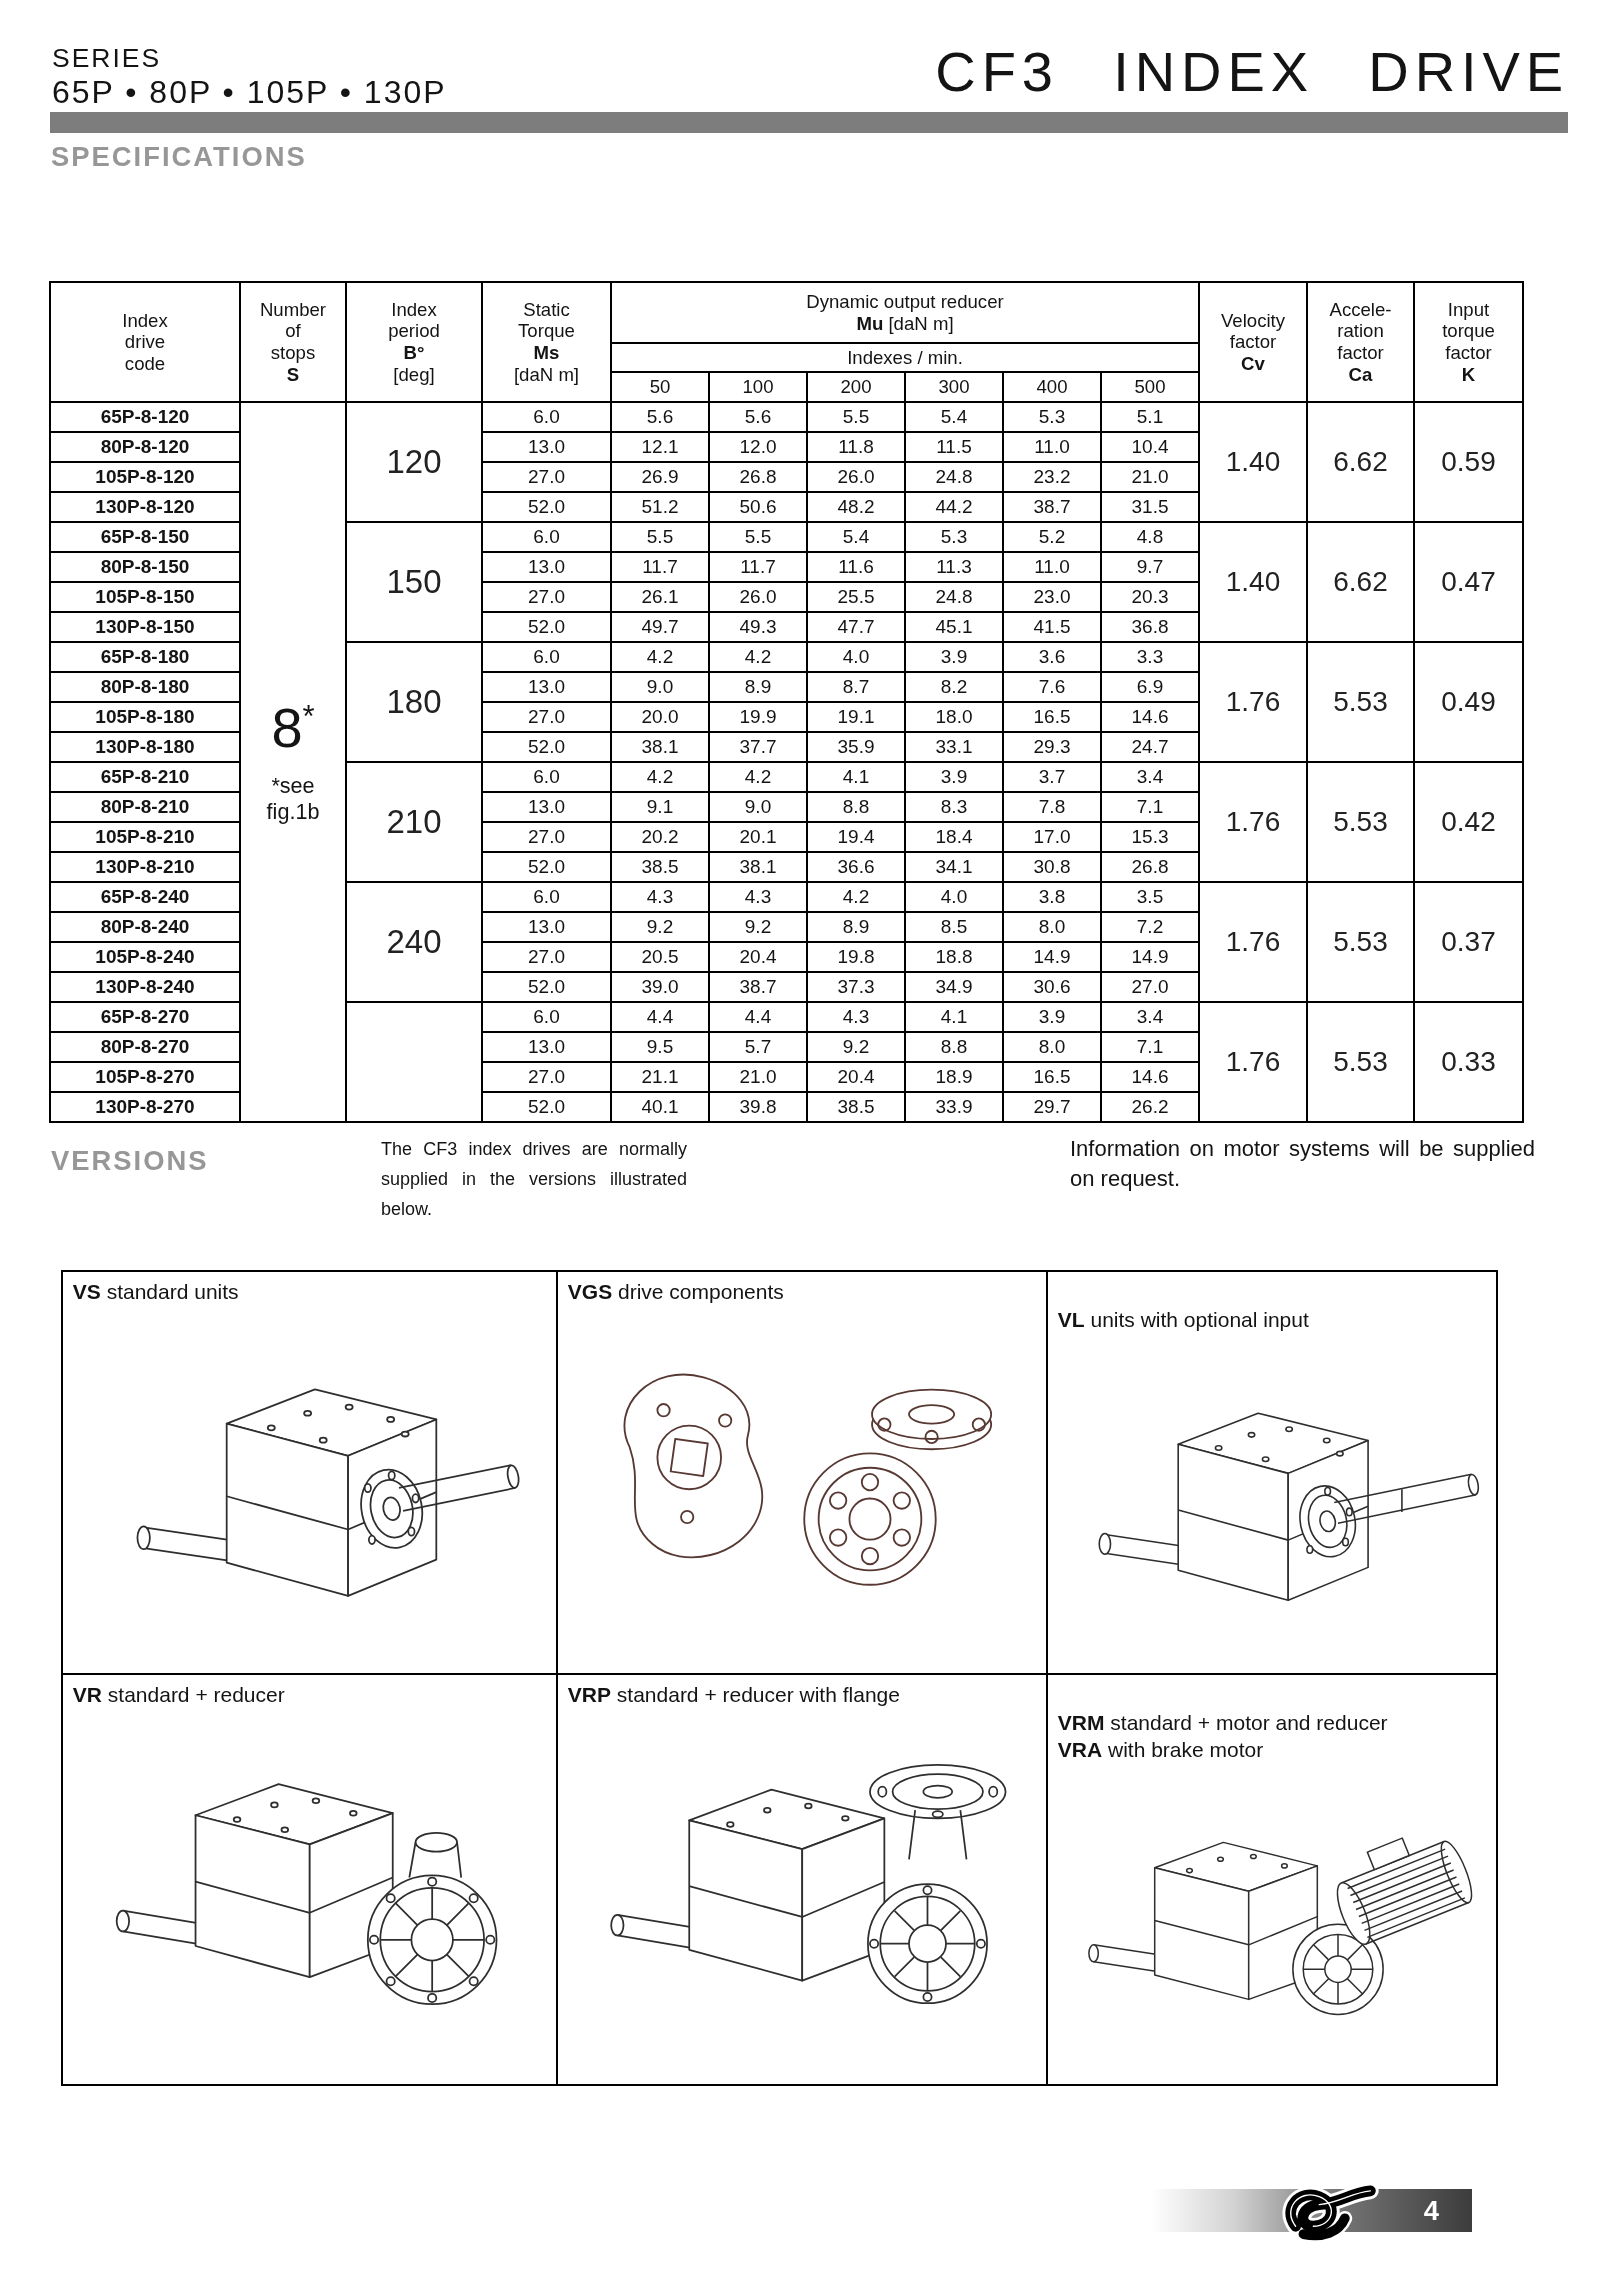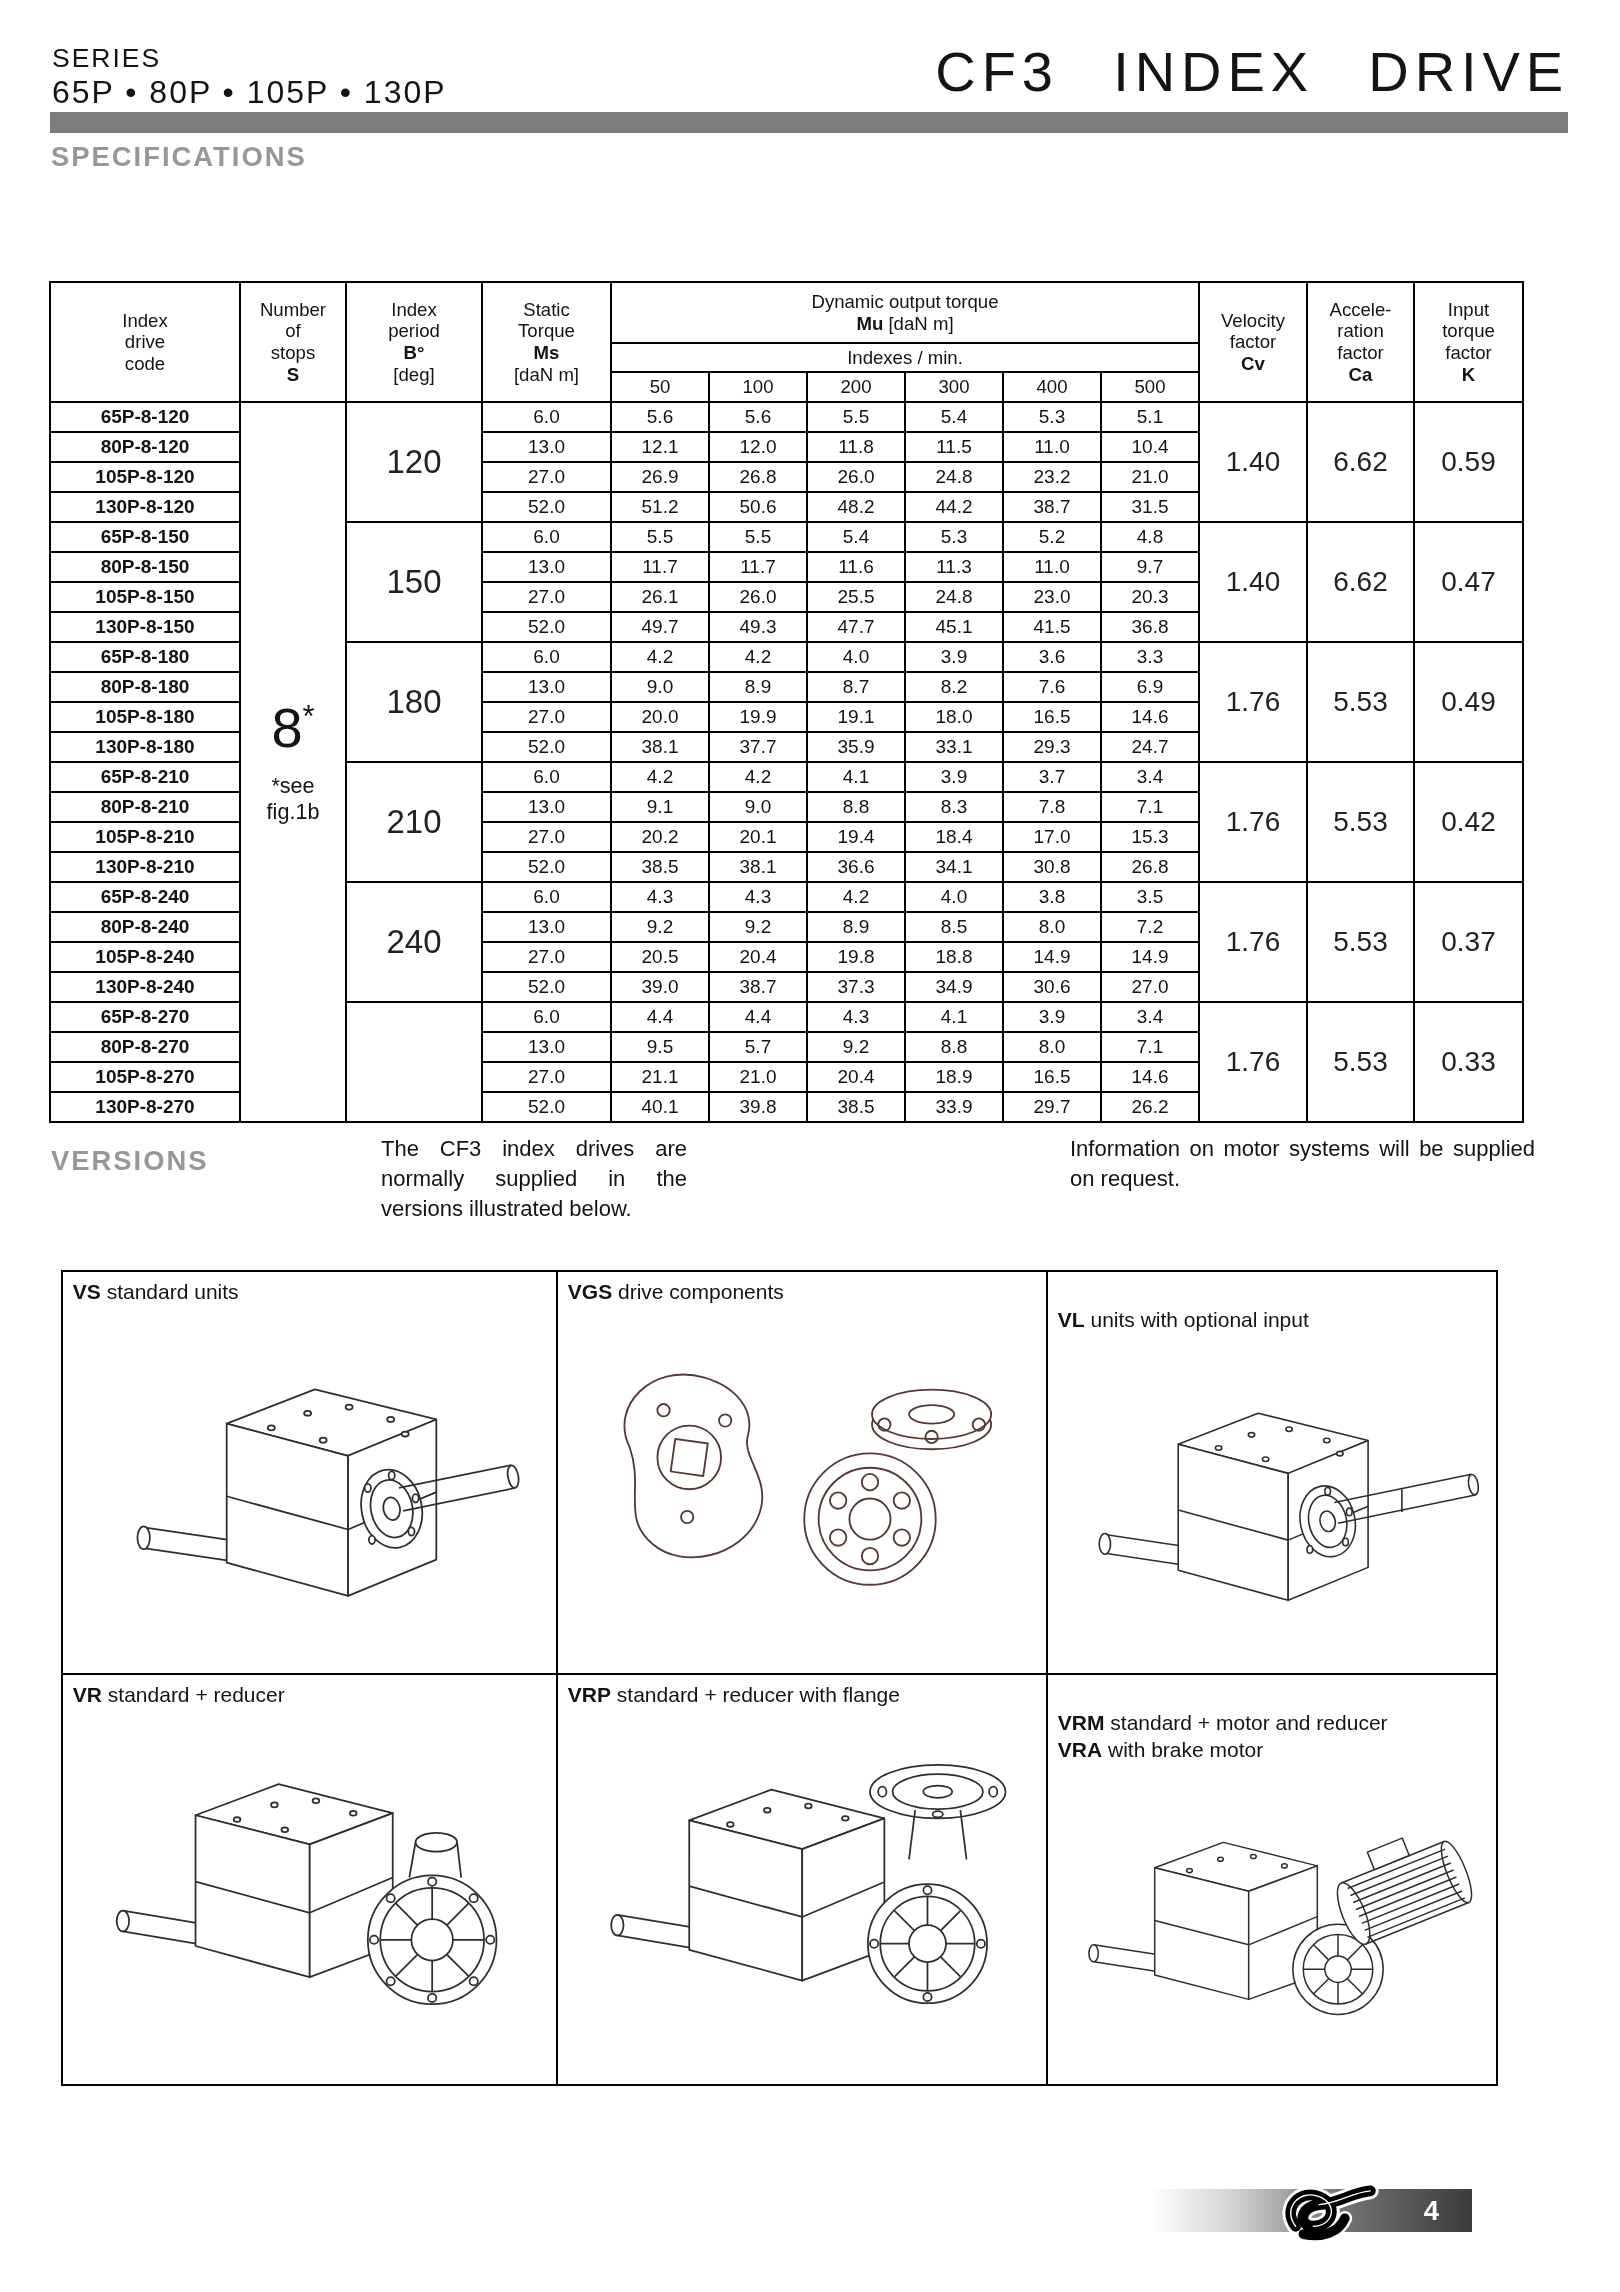--- a/index.html
+++ b/index.html
@@ -27,21 +27,21 @@
   .spec-table td.val{font-size:19px;}
   .spec-table td.period{font-size:33px;color:#222;}
   .spec-table td.factor{font-size:28px;color:#222;}
   .spec-table td.stops{vertical-align:middle;}
   .stops-big{font-size:56px;line-height:1;}
   .stops-star{font-size:31px;}
   .stops-note{font-size:21.6px;margin-top:17px;line-height:25.5px;}
 
   
   #versions-heading{position:absolute;left:51px;top:1145px;}
-  .versions-intro{position:absolute;left:381px;top:1134px;width:306px;font-size:22px;line-height:30px;text-align:justify;}
+  .versions-intro{position:absolute;left:381px;top:1134px;width:306px;font-size:18px;line-height:30px;text-align:justify;}
   .versions-note{position:absolute;left:1070px;top:1134px;width:465px;font-size:22px;line-height:30px;text-align:justify;}
 
   .versions-grid{position:absolute;left:61px;top:1270px;width:1437px;height:816px;border:2.9px solid #000;
                  display:grid;grid-template-columns:495px 490px 1fr;grid-template-rows:403px 1fr;box-sizing:border-box;}
   .vg-cell{border-right:2px solid #000;border-bottom:2px solid #000;padding:5.9px 9.8px;box-sizing:border-box;position:relative;overflow:hidden;}
   .vg-cell.last-col{border-right:none;margin-top:28px;}
   .vg-cell.last-row{border-bottom:none;}
   .vg-label{font-size:21px;line-height:27.4px;}
   .vg-label b{font-weight:bold;}
   .vg-art{position:absolute;left:7.8px;right:7.8px;top:41px;bottom:5.9px;display:flex;align-items:center;justify-content:center;}
@@ -100,21 +100,21 @@
           <b>B°</b><br>
           <span>[deg]</span>
         </th>
         <th rowspan="3">
           <span class="pre">Static
 Torque</span><br>
           <b>Ms</b><br>
           <span>[daN m]</span>
         </th>
         <th colspan="6">
-          <span>Dynamic output torque</span><br>
+          <span>Dynamic output reducer</span><br>
           <b>Mu</b>
           <span>[daN m]</span>
         </th>
         <th rowspan="3">
           <span class="pre">Velocity
 factor</span><br>
           <b>Cv</b>
         </th>
         <th rowspan="3">
           <span class="pre">Accele-

